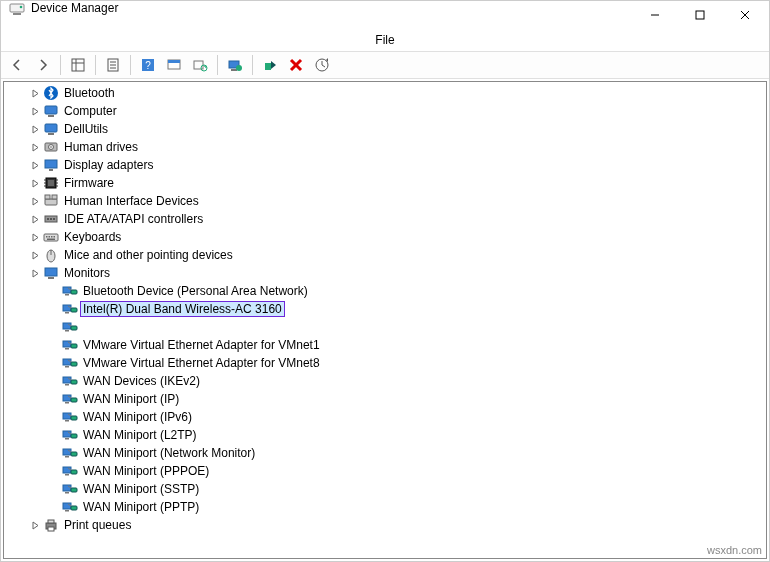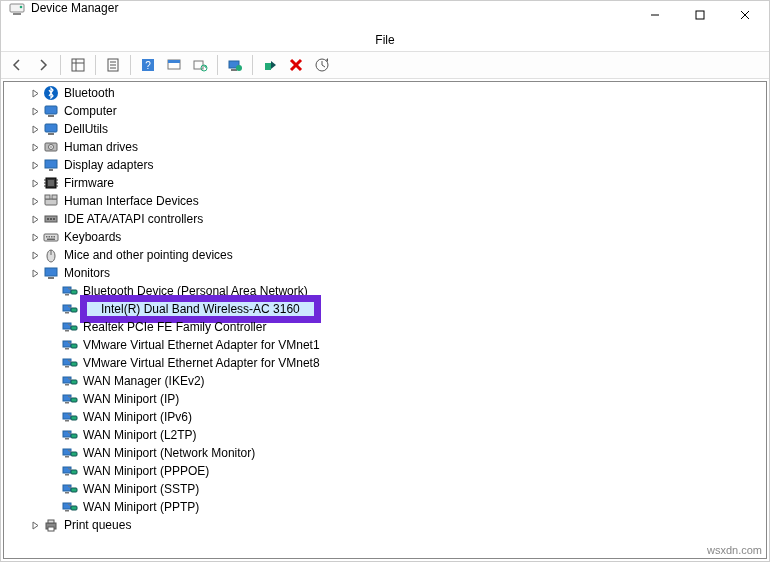--- a/index.html
+++ b/index.html
@@ -80,21 +80,21 @@
     color: #666;
     font-size: 10px;
     user-select: none;
   }
   .dev-icon {
     width: 16px; height: 16px;
     display: inline-flex; align-items: center; justify-content: center;
     margin-right: 2px;
   }
   .node-label { padding: 1px 3px; }
-  .node.selected .node-label { background: #cce8ff; border: 7px solid #6d28d9; padding: 0 14px;}
+  .node.selected .node-label { background: #cce8ff; border: 1px solid #6d28d9; padding: 0 2px;}
   .watermark {
     position: absolute;
     bottom: 6px; right: 8px;
     font-size: 11px;
     color: #888;
   }
   svg { display: block; }
 </style>
 </head>
 <body>
@@ -421,21 +421,20 @@
       <span class="indent" style="width: 42px;"></span>
       <span class="expander"></span>
       <span class="dev-icon">
         <svg width="16" height="16">
           <rect x="1" y="4" width="8" height="6" fill="#3b82d6" stroke="#2563a0"></rect>
           <rect x="3" y="11" width="4" height="1.5" fill="#777"></rect>
           <rect x="9" y="7" width="6" height="4" rx="1" fill="#2a7" stroke="#155"></rect>
           <line x1="9" y1="7" x2="6" y2="5" stroke="#777"></line>
         </svg>
       </span>
-      <span class="node-label">Realtek PCIe FE Family Controller</span>
     </div>
     <div class="node">
       <span class="indent" style="width: 42px;"></span>
       <span class="expander"></span>
       <span class="dev-icon">
         <svg width="16" height="16">
           <rect x="1" y="4" width="8" height="6" fill="#3b82d6" stroke="#2563a0"></rect>
           <rect x="3" y="11" width="4" height="1.5" fill="#777"></rect>
           <rect x="9" y="7" width="6" height="4" rx="1" fill="#2a7" stroke="#155"></rect>
           <line x1="9" y1="7" x2="6" y2="5" stroke="#777"></line>
@@ -460,21 +459,21 @@
       <span class="indent" style="width: 42px;"></span>
       <span class="expander"></span>
       <span class="dev-icon">
         <svg width="16" height="16">
           <rect x="1" y="4" width="8" height="6" fill="#3b82d6" stroke="#2563a0"></rect>
           <rect x="3" y="11" width="4" height="1.5" fill="#777"></rect>
           <rect x="9" y="7" width="6" height="4" rx="1" fill="#2a7" stroke="#155"></rect>
           <line x1="9" y1="7" x2="6" y2="5" stroke="#777"></line>
         </svg>
       </span>
-      <span class="node-label">WAN Manager (IKEv2)</span>
+      <span class="node-label">WAN Devices (IKEv2)</span>
     </div>
     <div class="node">
       <span class="indent" style="width: 42px;"></span>
       <span class="expander"></span>
       <span class="dev-icon">
         <svg width="16" height="16">
           <rect x="1" y="4" width="8" height="6" fill="#3b82d6" stroke="#2563a0"></rect>
           <rect x="3" y="11" width="4" height="1.5" fill="#777"></rect>
           <rect x="9" y="7" width="6" height="4" rx="1" fill="#2a7" stroke="#155"></rect>
           <line x1="9" y1="7" x2="6" y2="5" stroke="#777"></line>

